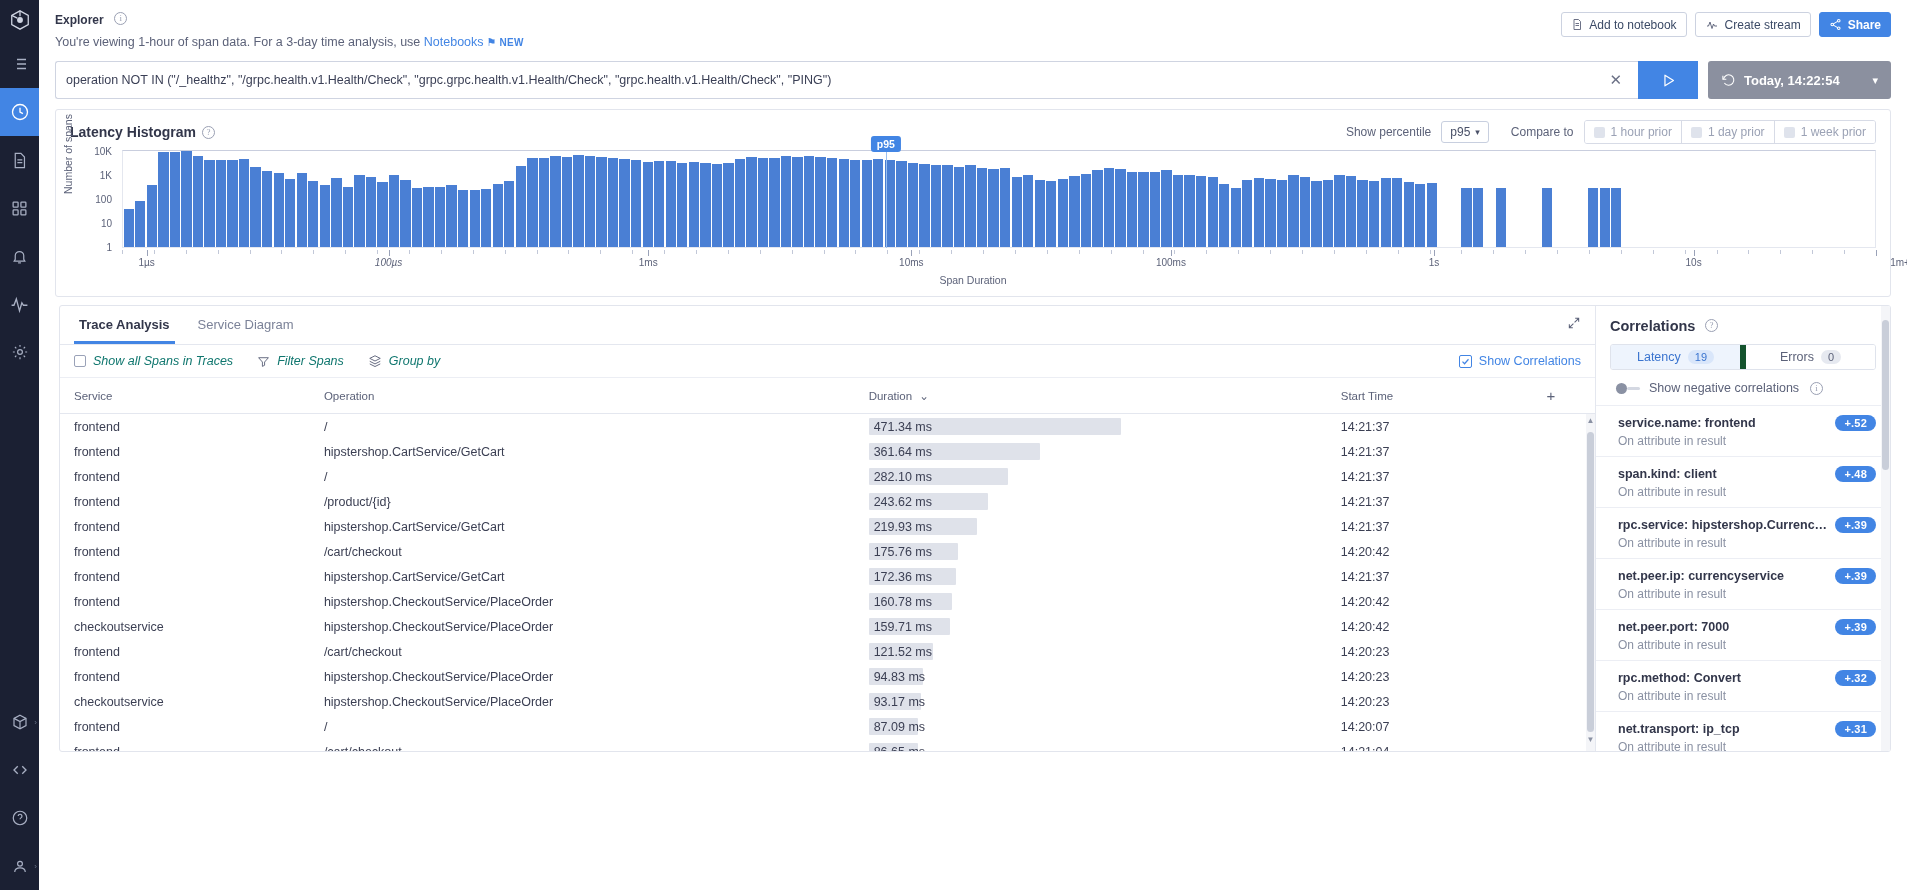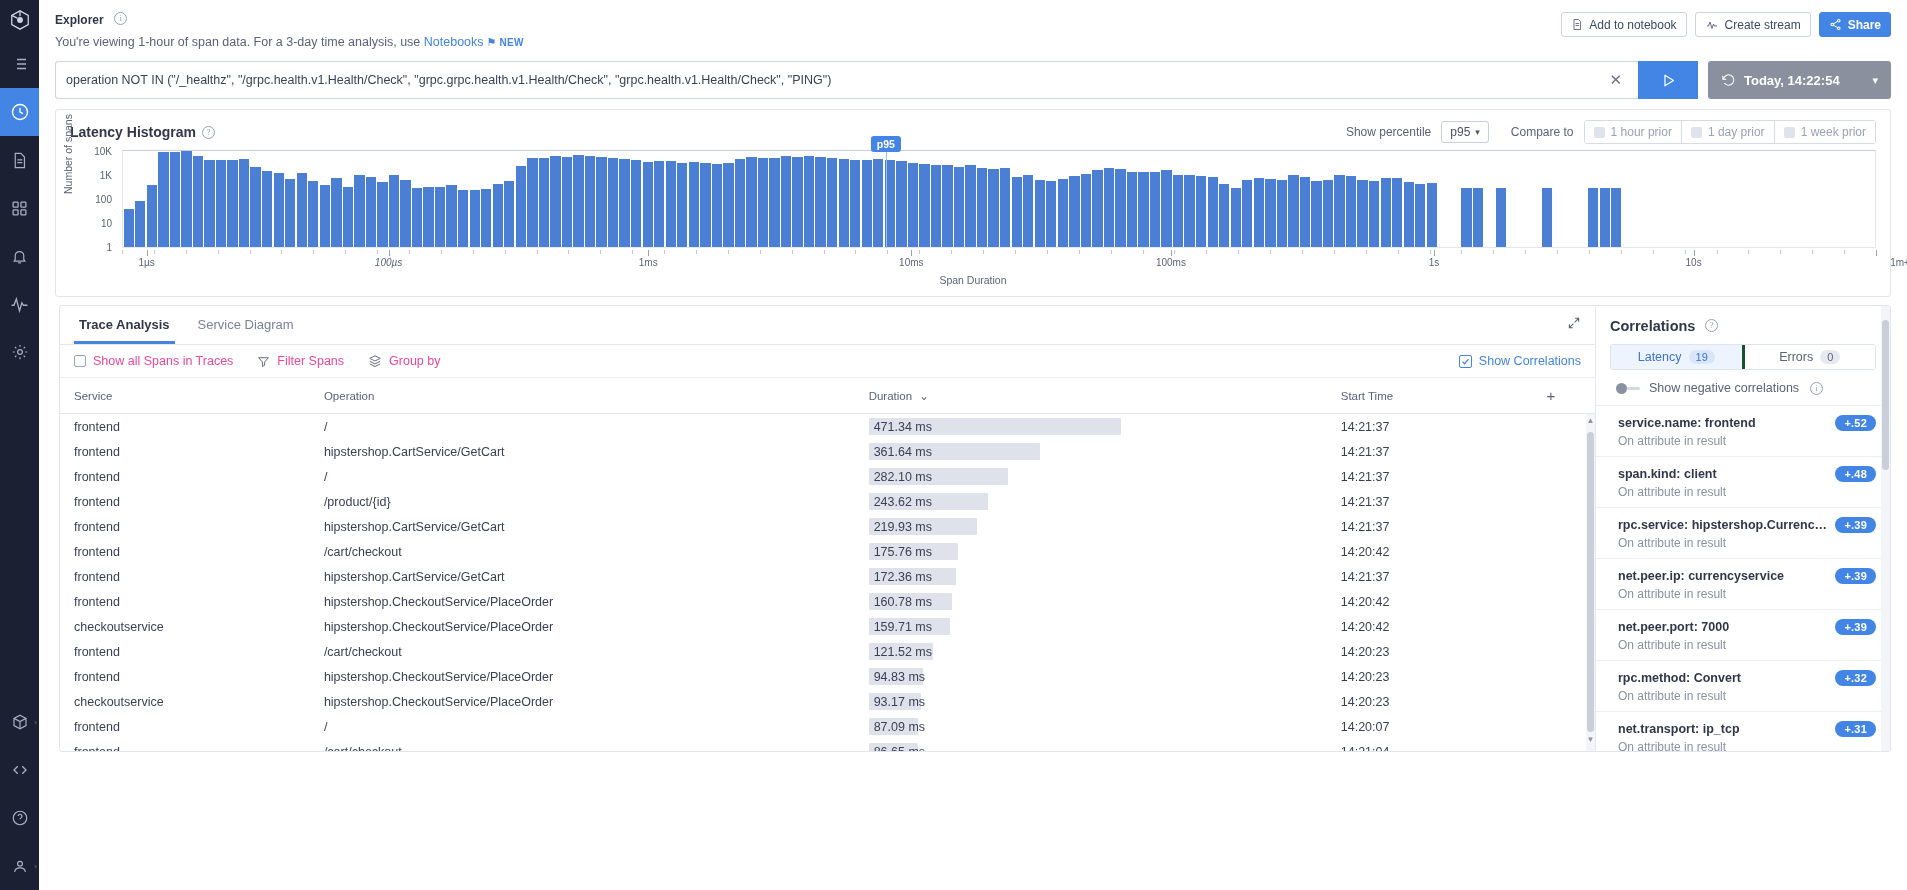--- a/index.html
+++ b/index.html
@@ -177,21 +177,21 @@
     font-size: 13px; color:#7b8298; padding: 11px 5px 9px 5px; margin-right: 18px;
   }
   .tab.active { color:#32364a; font-weight:bold; border-bottom: 3px solid #4285e4; }
   .expand-icon { position:absolute; right: 14px; top: 10px; color:#5c6279; }
 
   .toolbar {
     display:flex; align-items:center; gap: 24px; padding: 9px 14px;
     border-bottom: 1px solid #eceef4;
   }
   .tool {
-    display:flex; align-items:center; gap: 7px; font-size: 12.5px; color:#ec4899;
+    display:flex; align-items:center; gap: 7px; font-size: 12.5px; color:#0f766e;font-style:italic;
   }
   .chk { width:12px; height:12px; border:1.5px solid #9aa2b8; border-radius:2px;}
   .show-corr { margin-left:auto; display:flex; align-items:center; gap:7px; font-size:12.5px; color:#4285e4; }
   .chk-blue { width:13px; height:13px; border:1.5px solid #4285e4; border-radius:2px; display:flex;align-items:center;justify-content:center;}
 
   table.spans { width: 100%; border-collapse: collapse; table-layout: fixed; }
   table.spans th {
     font-size: 11.5px; font-weight: normal; color:#5c6279; text-align:left;
     padding: 9px 0 9px 0; border-bottom: 1px solid #e4e7ef;
   }
@@ -223,21 +223,21 @@
     width: 295px; flex: 0 0 295px; border-left: 1px solid #e4e7ef;
     display:flex; flex-direction:column; position:relative; background:#fff;
   }
   .corr-head { padding: 11px 14px 0 14px; }
   .corr-title { font-size: 14.5px; font-weight:bold; color:#32364a; display:inline-block;}
   .corr-tabs { display:flex; border:1px solid #dfe3ec; border-radius:3px; margin: 9px 14px 0 14px; overflow:hidden;}
   .corr-tab {
     flex:1; display:flex; align-items:center; justify-content:center; gap:7px;
     font-size: 12.5px; color:#5c6279; padding: 5px 0; background:#fff;
   }
-  .corr-tab.active { background:#eef4fd; color:#3a74cf; border-right:3px solid #14532d;}
+  .corr-tab.active { background:#eef4fd; color:#3a74cf; border-right:6px solid #14532d;}
   .corr-count {
     background:#e6e9f0; border-radius:9px; font-size: 11px; padding: 1px 7px; color:#5c6279;
   }
   .corr-tab.active .corr-count { background:#d9e6fa; color:#3a74cf;}
   .toggle-row { display:flex; align-items:center; gap: 9px; padding: 11px 14px 10px 20px; }
   .toggle {
     width: 24px; height: 11px; position:relative;
   }
   .toggle .knob { width:11px;height:11px;border-radius:50%;background:#8a91a3;position:absolute;left:0;top:0;}
   .toggle .track { position:absolute; left:11px; top:4px; width:13px; height:3px; background:#d4d8e2; border-radius:2px;}

